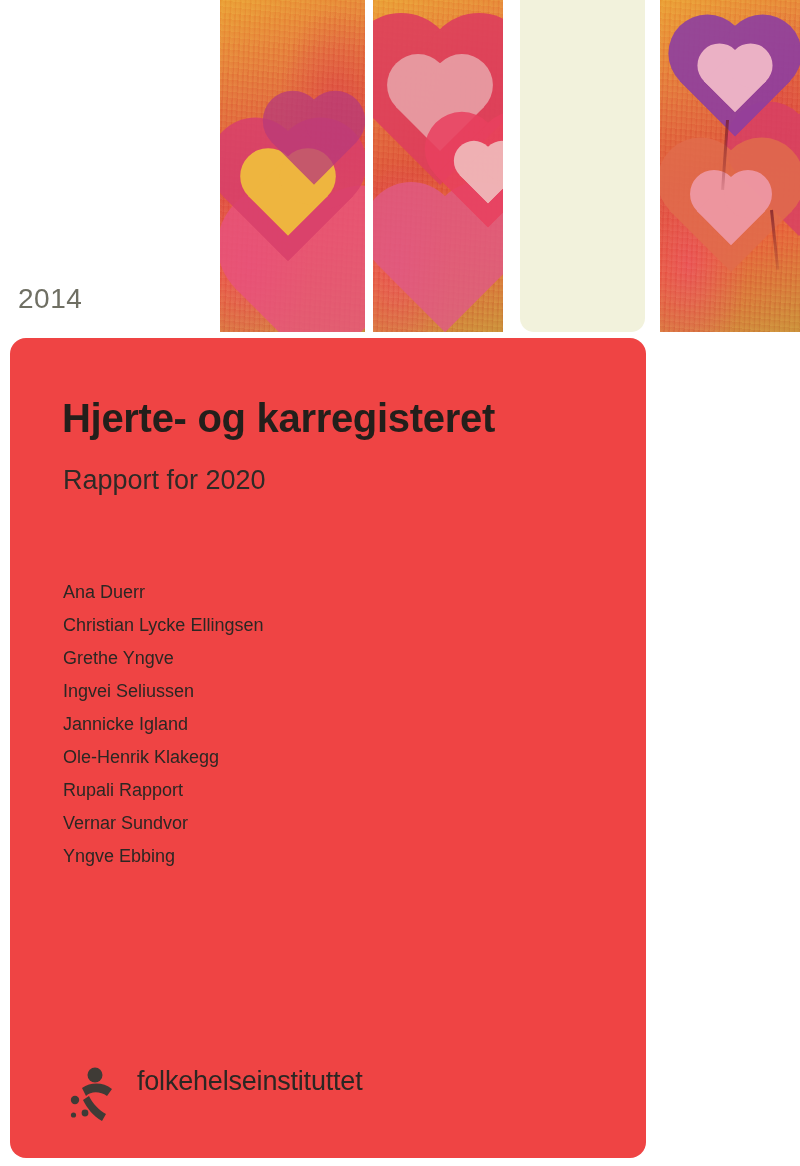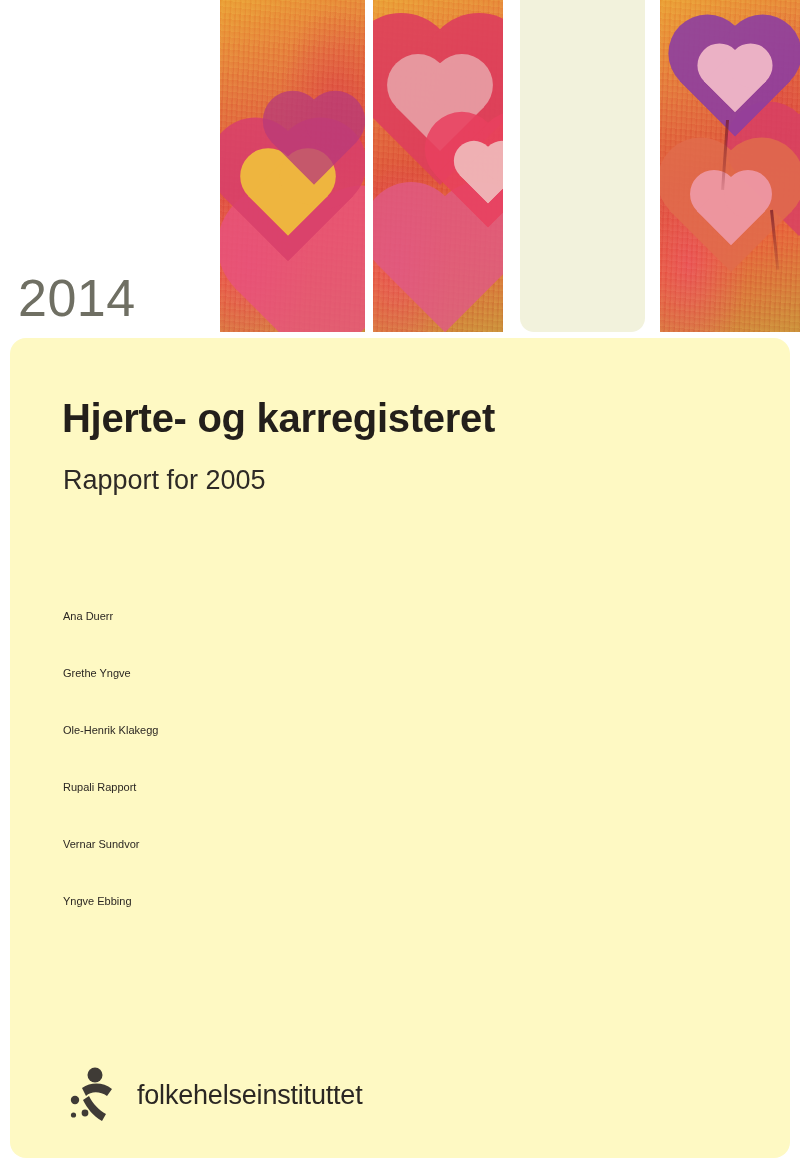--- a/index.html
+++ b/index.html
@@ -108,35 +108,35 @@
   .c-h1 { background:#8e3fa0; width: 78px; height: 78px; left: 36px; top: 42px; opacity: .9; }
   .c-h1-in { background:#f0b7c8; width: 44px; height: 44px; left: 53px; top: 59px; opacity: .95; }
   .c-h2 { background:#e16c4c; width: 86px; height: 86px; left: 28px; top: 168px; opacity: .85; }
   .c-h2-in { background:#ef9aa8; width: 48px; height: 48px; left: 47px; top: 187px; opacity:.9; }
   .c-h3 { background:#d83f66; width: 86px; height: 86px; left: 96px; top: 132px; opacity: .8; }
 
   
   .year {
     position: absolute;
     left: 18px;
-    top: 268px;
-    font-size: 52px;
+    top: 283px;
+    font-size: 28px;
     color: #6f6f63;
     letter-spacing: 0.5px;
     font-weight: 400;
   }
 
   
   .cover-panel {
     position: absolute;
     left: 10px;
     top: 338px;
-    width: 780px;
+    width: 636px;
     height: 820px;
-    background: #fef9c3;
+    background: #ef4444;
     border-radius: 16px;
   }
 
   .doc-title {
     position: absolute;
     left: 52px;
     top: 58px;
     font-size: 40px;
     font-weight: bold;
     color: #231f1b;
@@ -151,34 +151,32 @@
     font-weight: 400;
   }
 
   .authors {
     position: absolute;
     left: 53px;
     top: 238px;
     width: 500px;
   }
   .author {
-    font-size: 11px;
+    font-size: 18px;
     color: #2b2723;
     line-height: 33px;
     white-space: nowrap;
-    margin-top: 24px;
   }
 
   
   .logo-block {
     position: absolute;
     left: 55px;
     bottom: 34px;
     display: flex;
-    align-items: center;
     gap: 10px;
   }
   .logo-mark {
     width: 62px;
     height: 58px;
     position: relative;
   }
   .logo-text {
     font-size: 27px;
     color: #2b2723;
@@ -260,25 +258,28 @@
     <div class="stem" style="left:66px; top:120px; height:70px; transform:rotate(4deg);"></div>
     <div class="stem" style="left:110px; top:210px; height:60px; transform:rotate(-6deg);"></div>
   </div>
 </div>
 
 <div class="year">2014</div>
 
 <div class="cover-panel">
 
   <div class="doc-title">Hjerte- og karregisteret</div>
-  <div class="doc-subtitle">Rapport for 2005</div>
+  <div class="doc-subtitle">Rapport for 2020</div>
 
   <div class="authors">
     <div class="author">Ana Duerr</div>
+    <div class="author">Christian Lycke Ellingsen</div>
     <div class="author">Grethe Yngve</div>
+    <div class="author">Ingvei Seliussen</div>
+    <div class="author">Jannicke Igland</div>
     <div class="author">Ole-Henrik Klakegg</div>
     <div class="author">Rupali Rapport</div>
     <div class="author">Vernar Sundvor</div>
     <div class="author">Yngve Ebbing</div>
   </div>
 
   <div class="logo-block">
     <div class="logo-mark">
       <svg viewBox="0 0 62 58" width="62" height="58" aria-hidden="true">
         <circle cx="30" cy="9" r="7.5" fill="#3f3b36"></circle>

